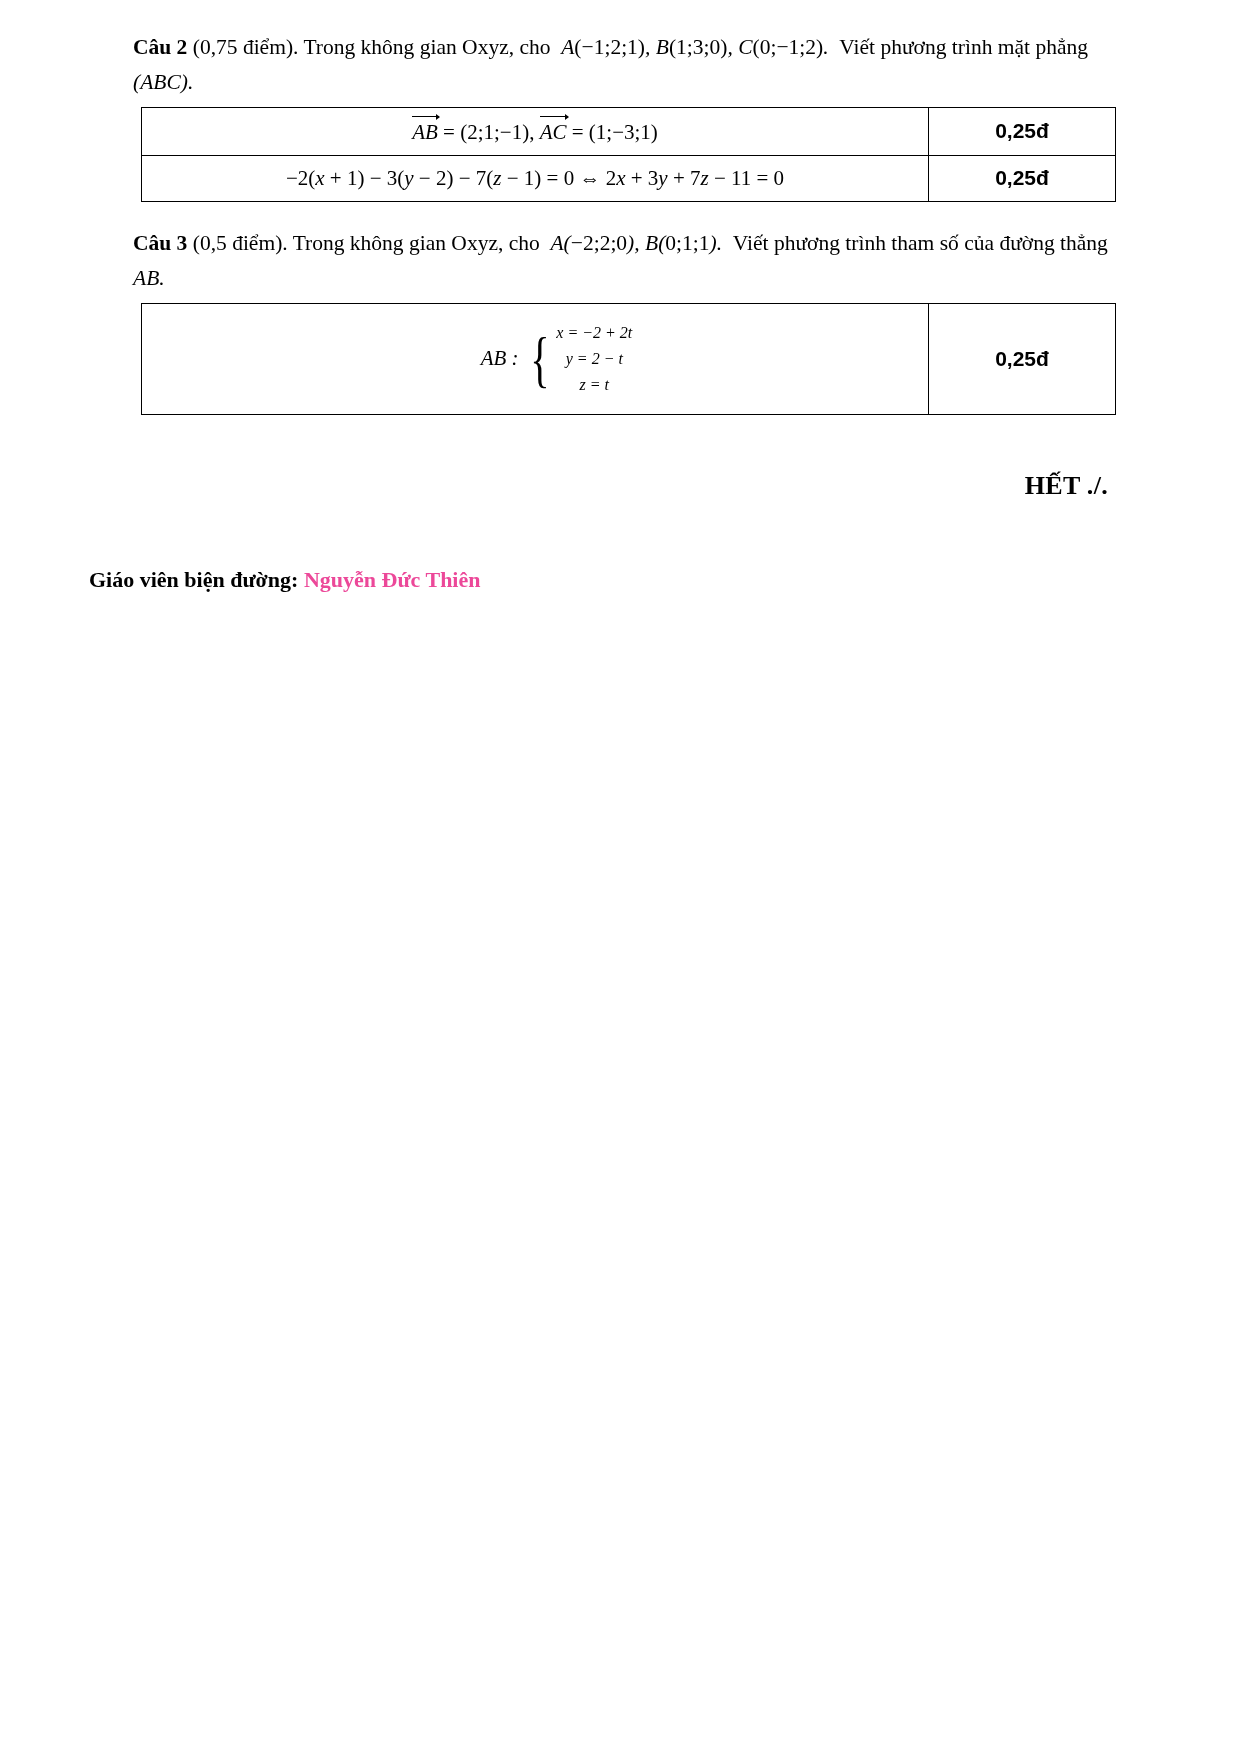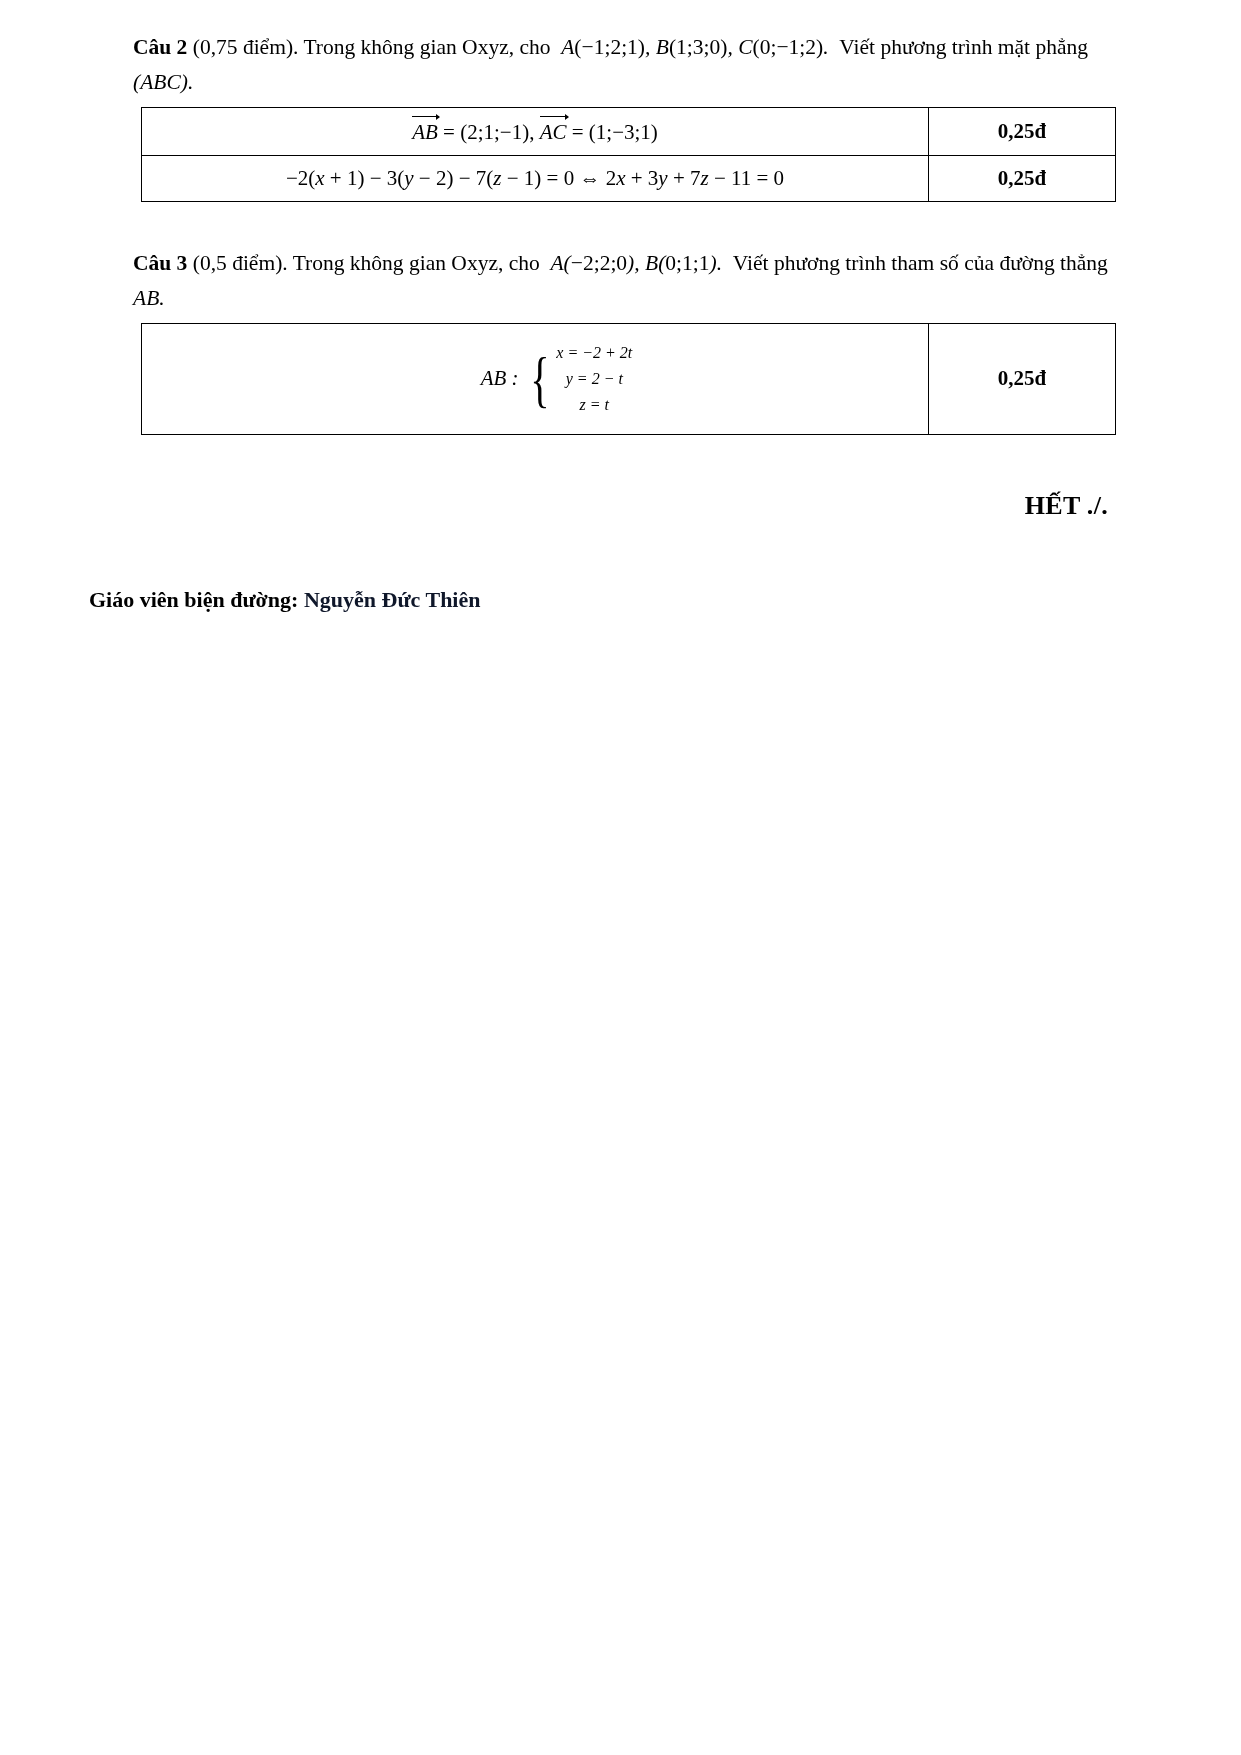--- a/index.html
+++ b/index.html
@@ -74,27 +74,27 @@
   table.grade td {
     border: 1.4px solid #000;
     padding: 10px 14px;
     font-size: 21px;
     vertical-align: middle;
   }
   td.score {
     width: 158px;
     font-weight: bold;
     padding-left: 18px;
-    font-family: Liberation Serif, serif;
+    font-family: Liberation Sans, sans-serif;
   }
   .formula {
     font-size: 21.5px;
     font-family: "Liberation Serif", serif;
   }
-  .gap-top { margin-top: 44px; }
+  .gap-top { margin-top: 24px; }
 
   
   .sys {
     display: inline-flex;
     align-items: center;
     vertical-align: middle;
   }
   .brace {
     font-size: 62px;
     line-height: 0.78;
@@ -116,21 +116,21 @@
     font-size: 26px;
     margin: 56px 0 0 0;
     letter-spacing: 0.3px;
   }
   .teacher {
     margin: 66px 0 0 -44px;
     font-size: 22px;
     font-weight: bold;
   }
   .teacher .name {
-    color: #0f172a;
+    color: #ec4899;
     font-weight: bold;
   }
   .big-paren { font-style: normal; }
 </style>
 </head>
 <body>
 
 <div class="page">
   <div class="content">
 

